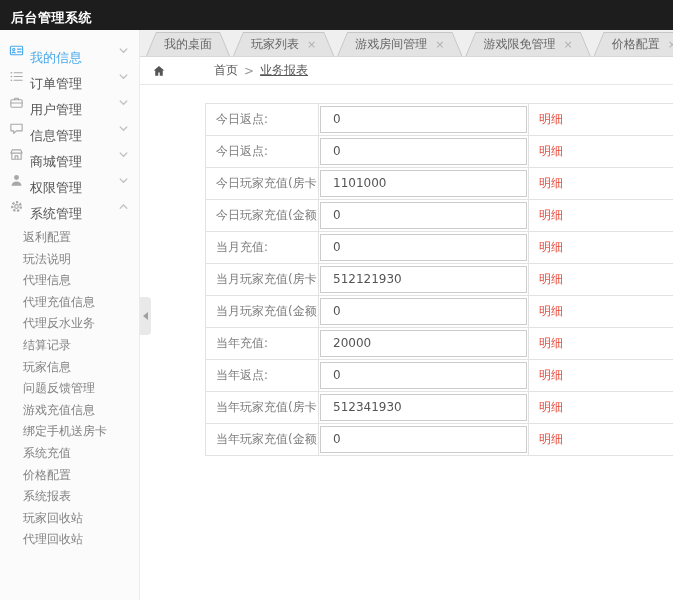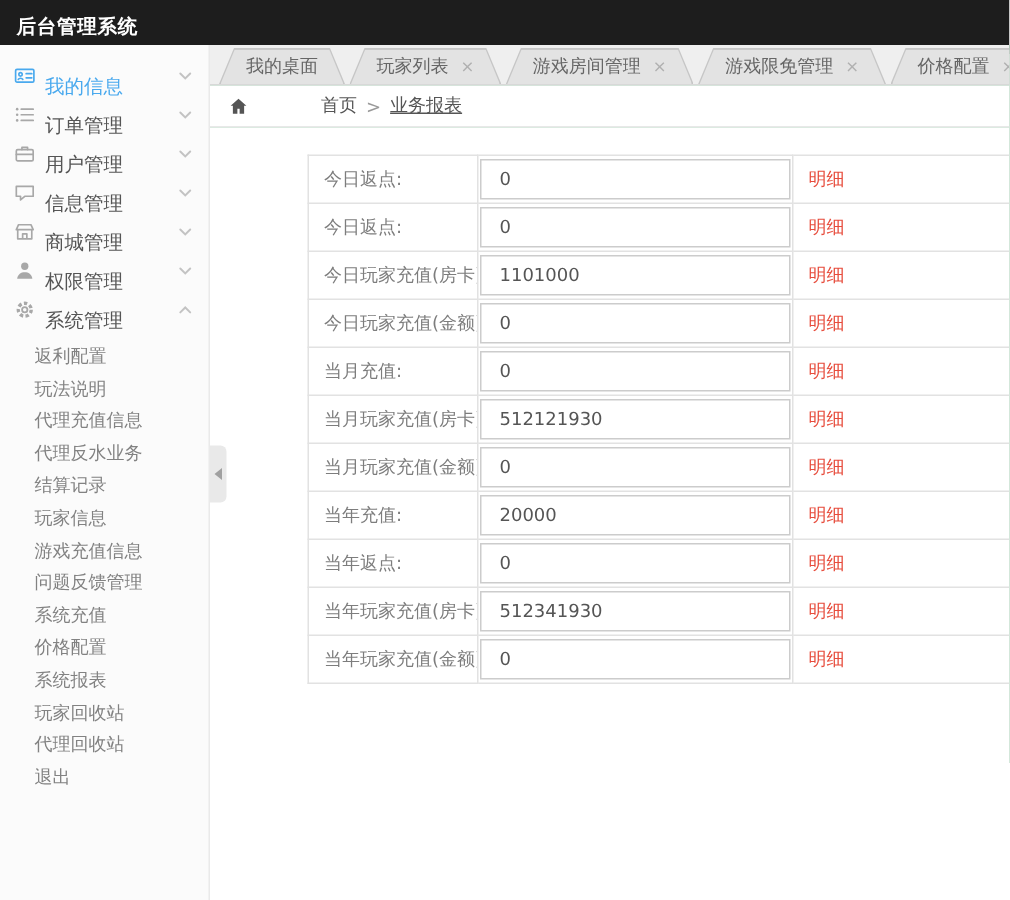--- a/index.html
+++ b/index.html
@@ -38,21 +38,21 @@
   .side-item.active .si-icon{color:var(--accent);}
   .si-label{flex:1;white-space:nowrap;overflow:hidden;margin-top:16px;}
   .si-chev{width:11px;height:11px;color:#c3c3c3;display:inline-flex;flex:0 0 auto;}
   .si-chev svg{width:100%;height:100%;}
   .submenu{margin-top:8px;}
   .side-sub{
     height:21.6px;line-height:21.6px;padding-left:23px;
     font-size:12px;color:#828282;cursor:pointer;white-space:nowrap;font-family:Liberation Serif, serif;
   }
   
-  .main{position:absolute;left:140px;top:30px;right:0;bottom:0;background:#15803d;}
+  .main{position:absolute;left:140px;top:30px;right:0;bottom:0;background:#c4b5fd;}
   
   .tab-bar{
     height:27px;background:var(--tabbar-bg);border-bottom:1px solid #d8d8d8;
     display:flex;align-items:flex-end;padding-left:6px;
     overflow:hidden;white-space:nowrap;
   }
   .tab{
     flex:0 0 auto;height:24px;margin-right:3px;
     clip-path:polygon(10px 0,calc(100% - 10px) 0,100% 100%,0 100%);
     background:#c6c6c6;padding:1px 1px 0 1px;cursor:pointer;
@@ -212,32 +212,33 @@
         <span class="si-label">系统管理</span>
         <span class="si-chev">
           <svg viewBox="0 0 10 10" fill="none" stroke="currentColor" stroke-width="1.2" stroke-linecap="round">
             <path d="M2 6.6l3-3 3 3"></path>
           </svg>
         </span>
       </div>
       <div class="submenu">
         <div class="side-sub">返利配置</div>
         <div class="side-sub">玩法说明</div>
+        <div class="side-sub">代理信息</div>
         <div class="side-sub">代理充值信息</div>
         <div class="side-sub">代理反水业务</div>
         <div class="side-sub">结算记录</div>
         <div class="side-sub">玩家信息</div>
+        <div class="side-sub">问题反馈管理</div>
         <div class="side-sub">游戏充值信息</div>
-        <div class="side-sub">问题反馈管理</div>
+        <div class="side-sub">绑定手机送房卡</div>
         <div class="side-sub">系统充值</div>
         <div class="side-sub">价格配置</div>
         <div class="side-sub">系统报表</div>
         <div class="side-sub">玩家回收站</div>
         <div class="side-sub">代理回收站</div>
-        <div class="side-sub">退出</div>
       </div>
     </nav>
 </div>
 
 <div class="collapse-handle">
   <span class="tri-left"></span>
 </div>
 
 <div class="main">
   <div class="tab-bar" id="tab-bar">

